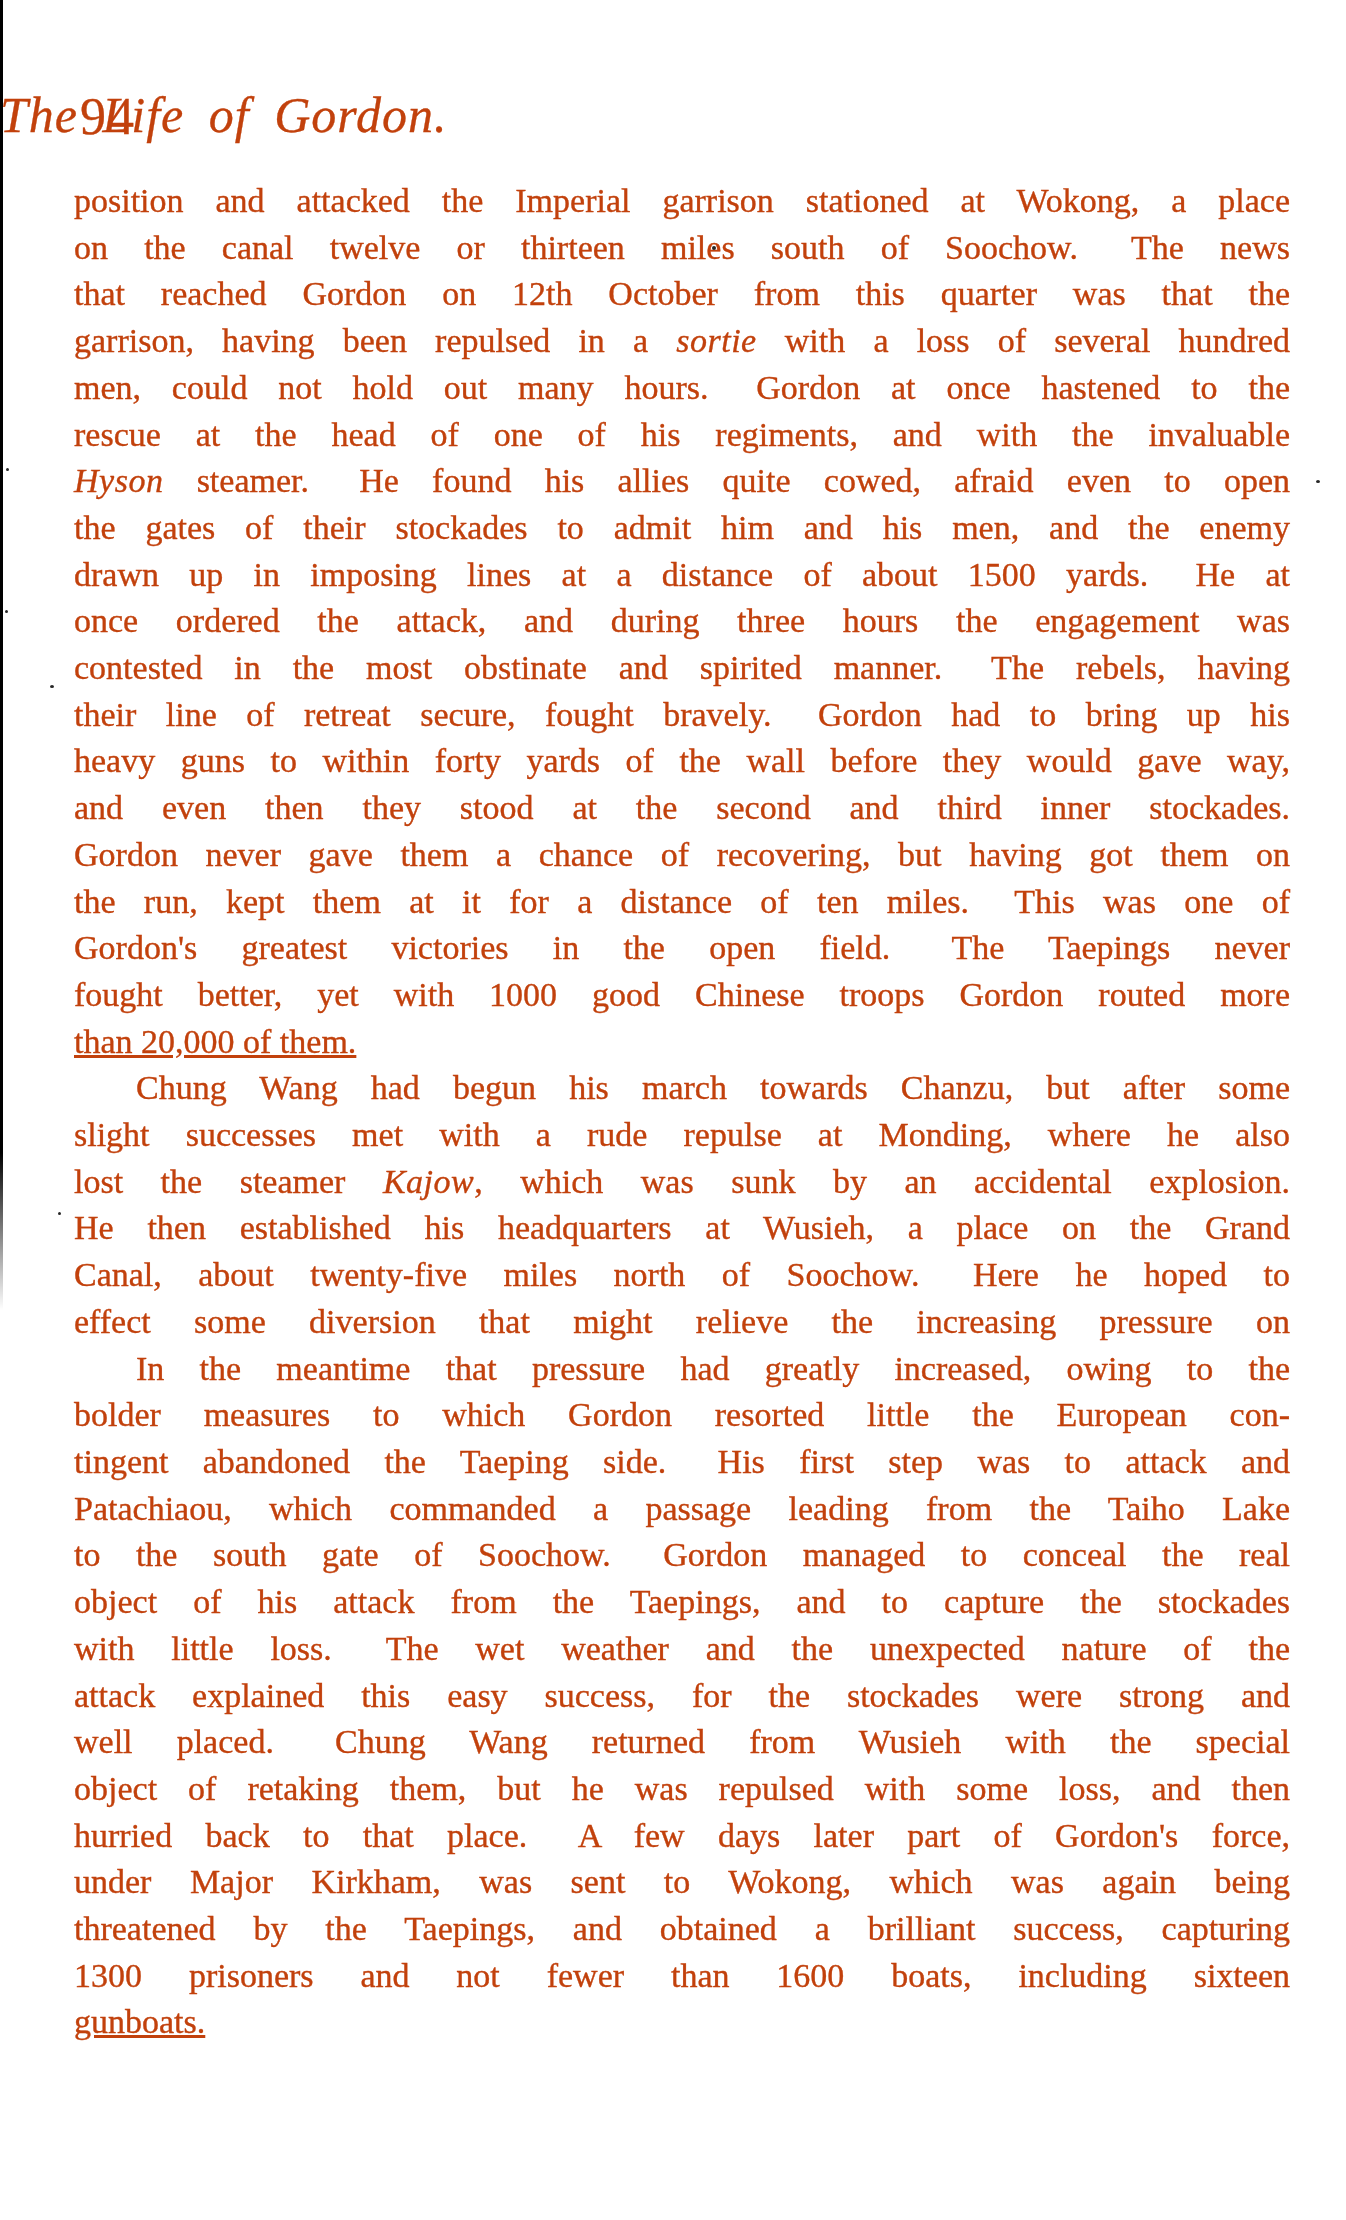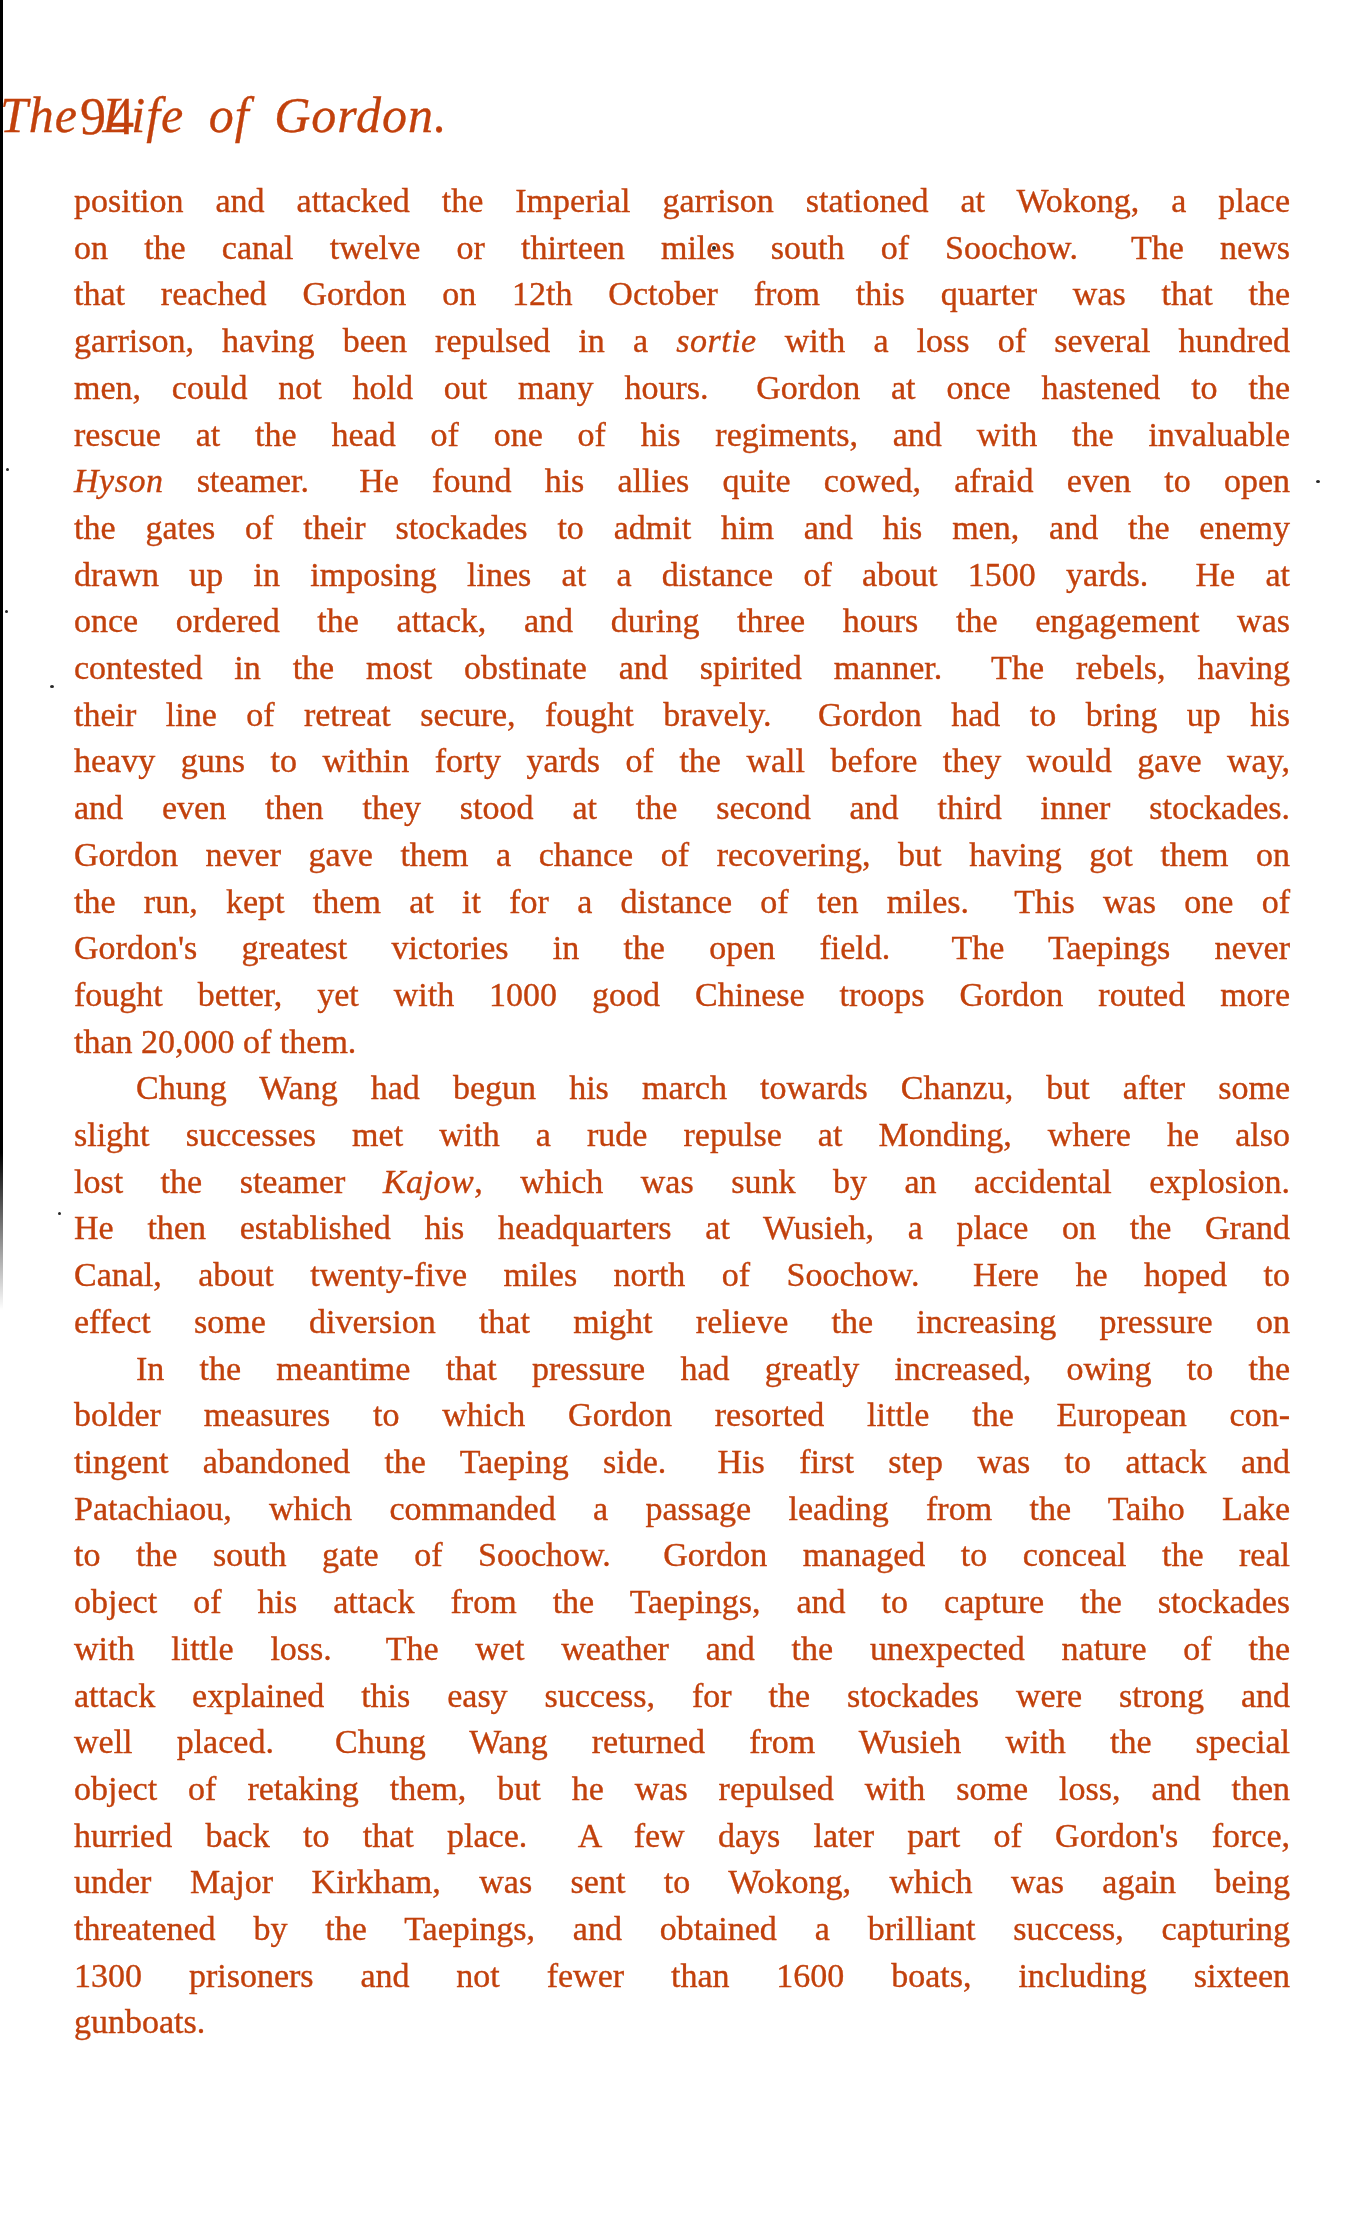--- a/index.html
+++ b/index.html
@@ -62,20 +62,21 @@
     line-height: 46.7px;
     -webkit-text-stroke: 0.35px currentColor;
   }
   .line {
     text-align: justify;
     text-align-last: justify;
     white-space: normal;
   }
   .line.last {
     text-align-last: left;
+    text-decoration: underline;
   }
   .line.indent {
     text-indent: 62px;
   }
   .line i {
     font-style: italic;
     letter-spacing: 0.5px;
   }
 </style>
 </head>

